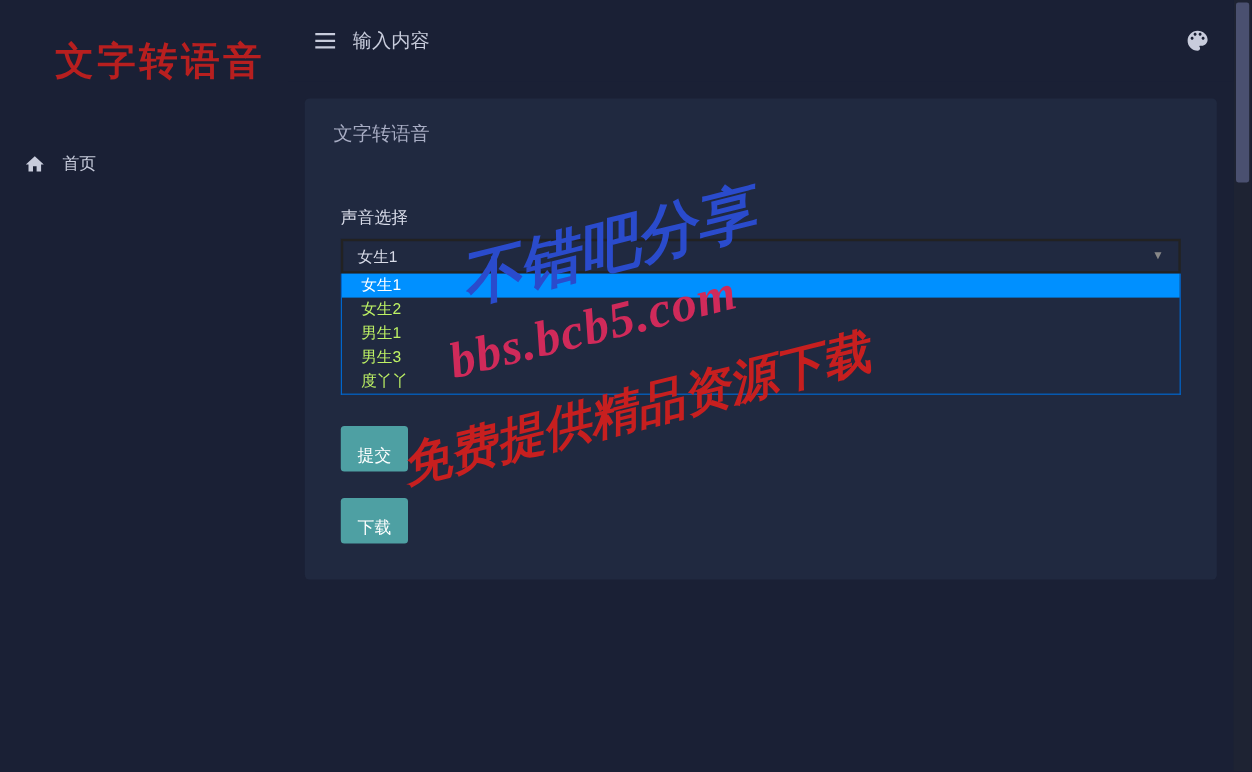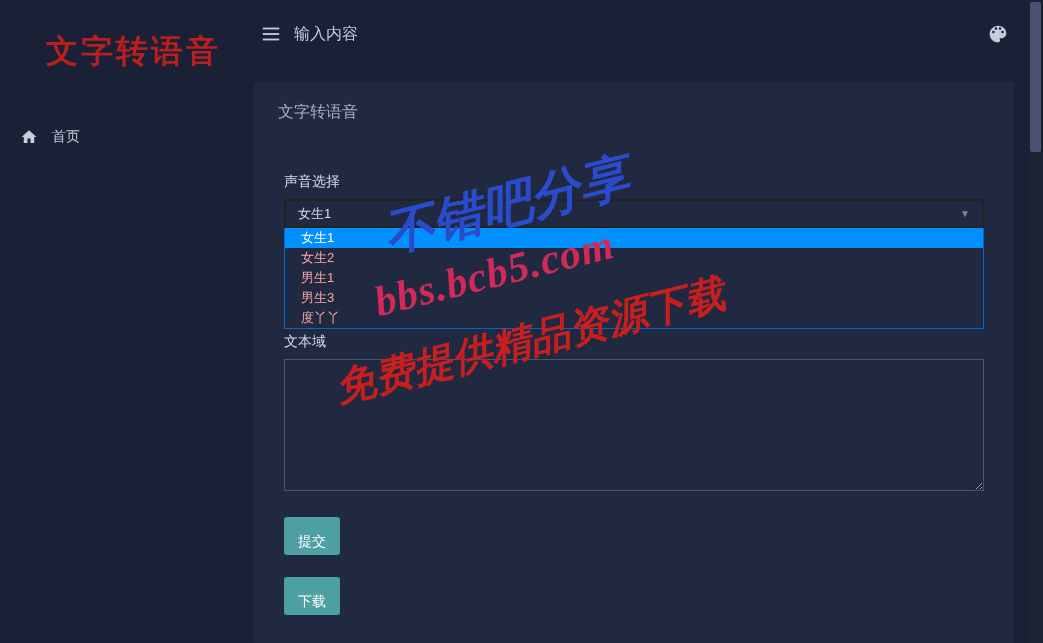--- a/index.html
+++ b/index.html
@@ -174,21 +174,21 @@
     .select-dropdown {
       width: 100%;
       background: #202940;
       border: 1px solid #0066cc;
       border-top: none;
     }
     
     .select-option {
       padding: 2px 16px;
       font-size: 13px;
-      color: #fca5a5;
+      color: #bef264;
       cursor: pointer;
       line-height: 16px;
     }
     
     .select-option.selected {
       background: #0090ff;
       color: #fff;
     }
     
     .textarea-label {
@@ -326,24 +326,20 @@
             <div class="select-dropdown">
               <div class="select-option selected">女生1</div>
               <div class="select-option">女生2</div>
               <div class="select-option">男生1</div>
               <div class="select-option">男生3</div>
               <div class="select-option">度丫丫</div>
             </div>
           </div>
         </div>
         
-        <div class="form-group">
-          <label class="textarea-label">文本域</label>
-          <textarea class="textarea-field" style=""></textarea>
-        </div>
         
         <button class="btn">提交</button>
         <button class="btn">下载</button>
         
       </div>
     </div>
   </div>
 </main>
 
 <div class="watermark">

